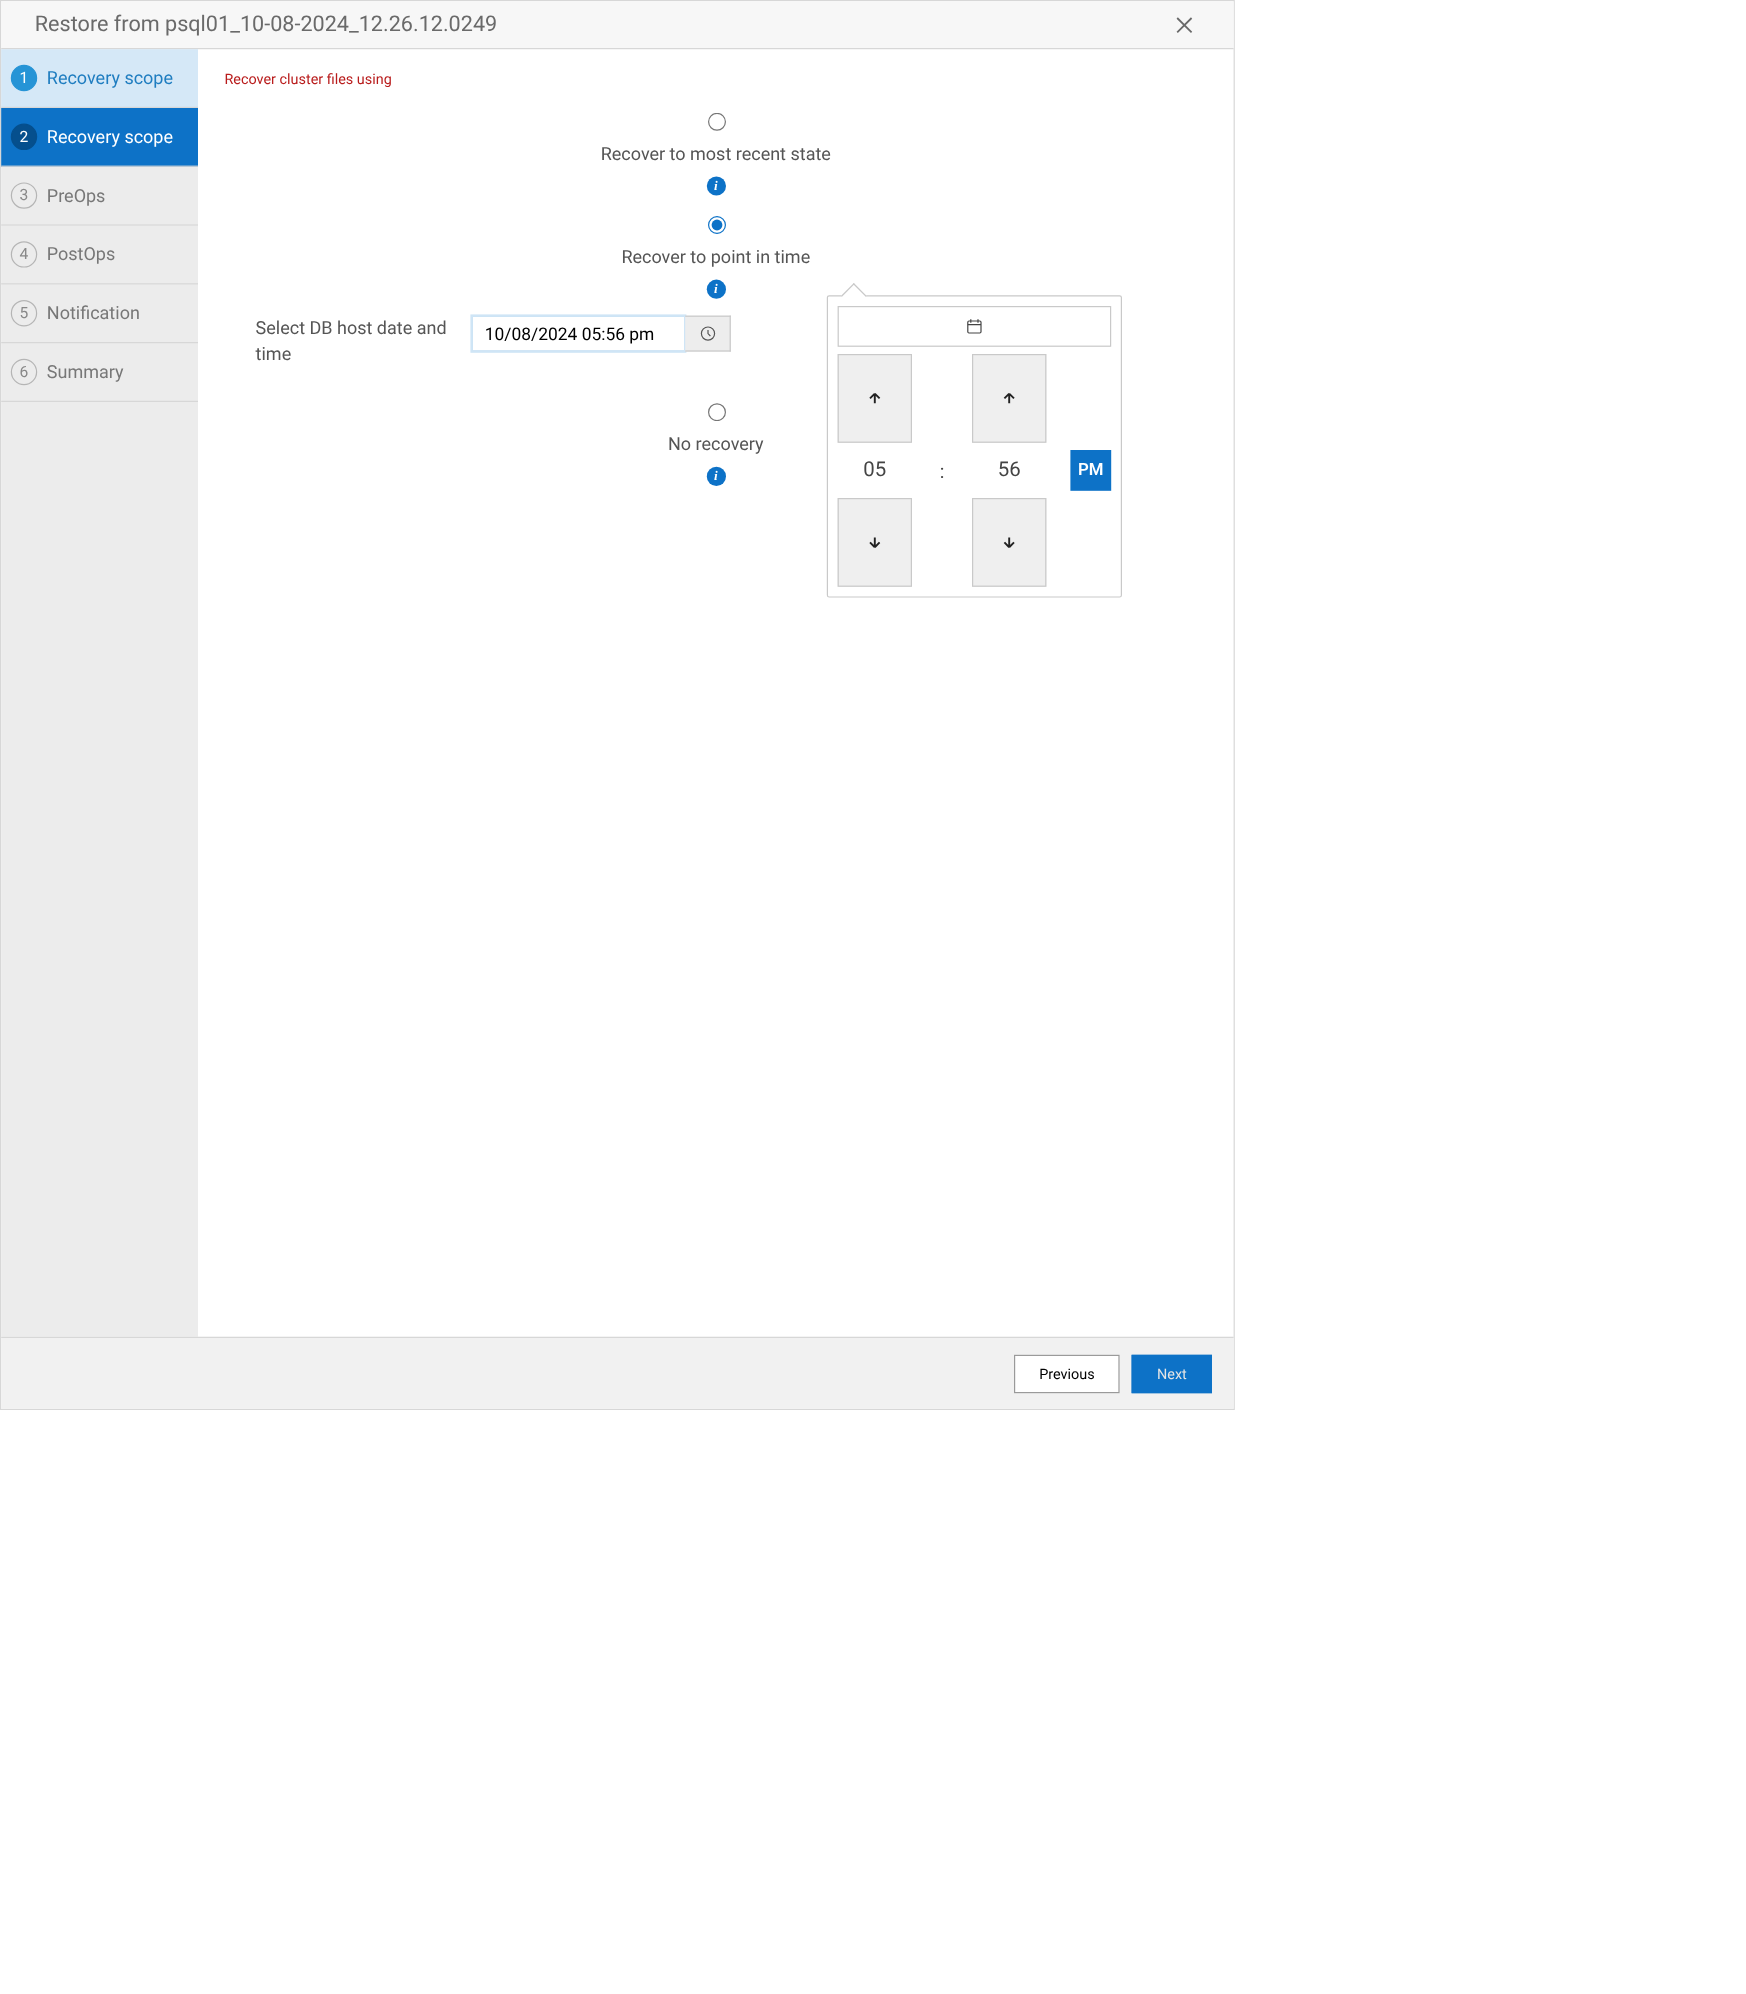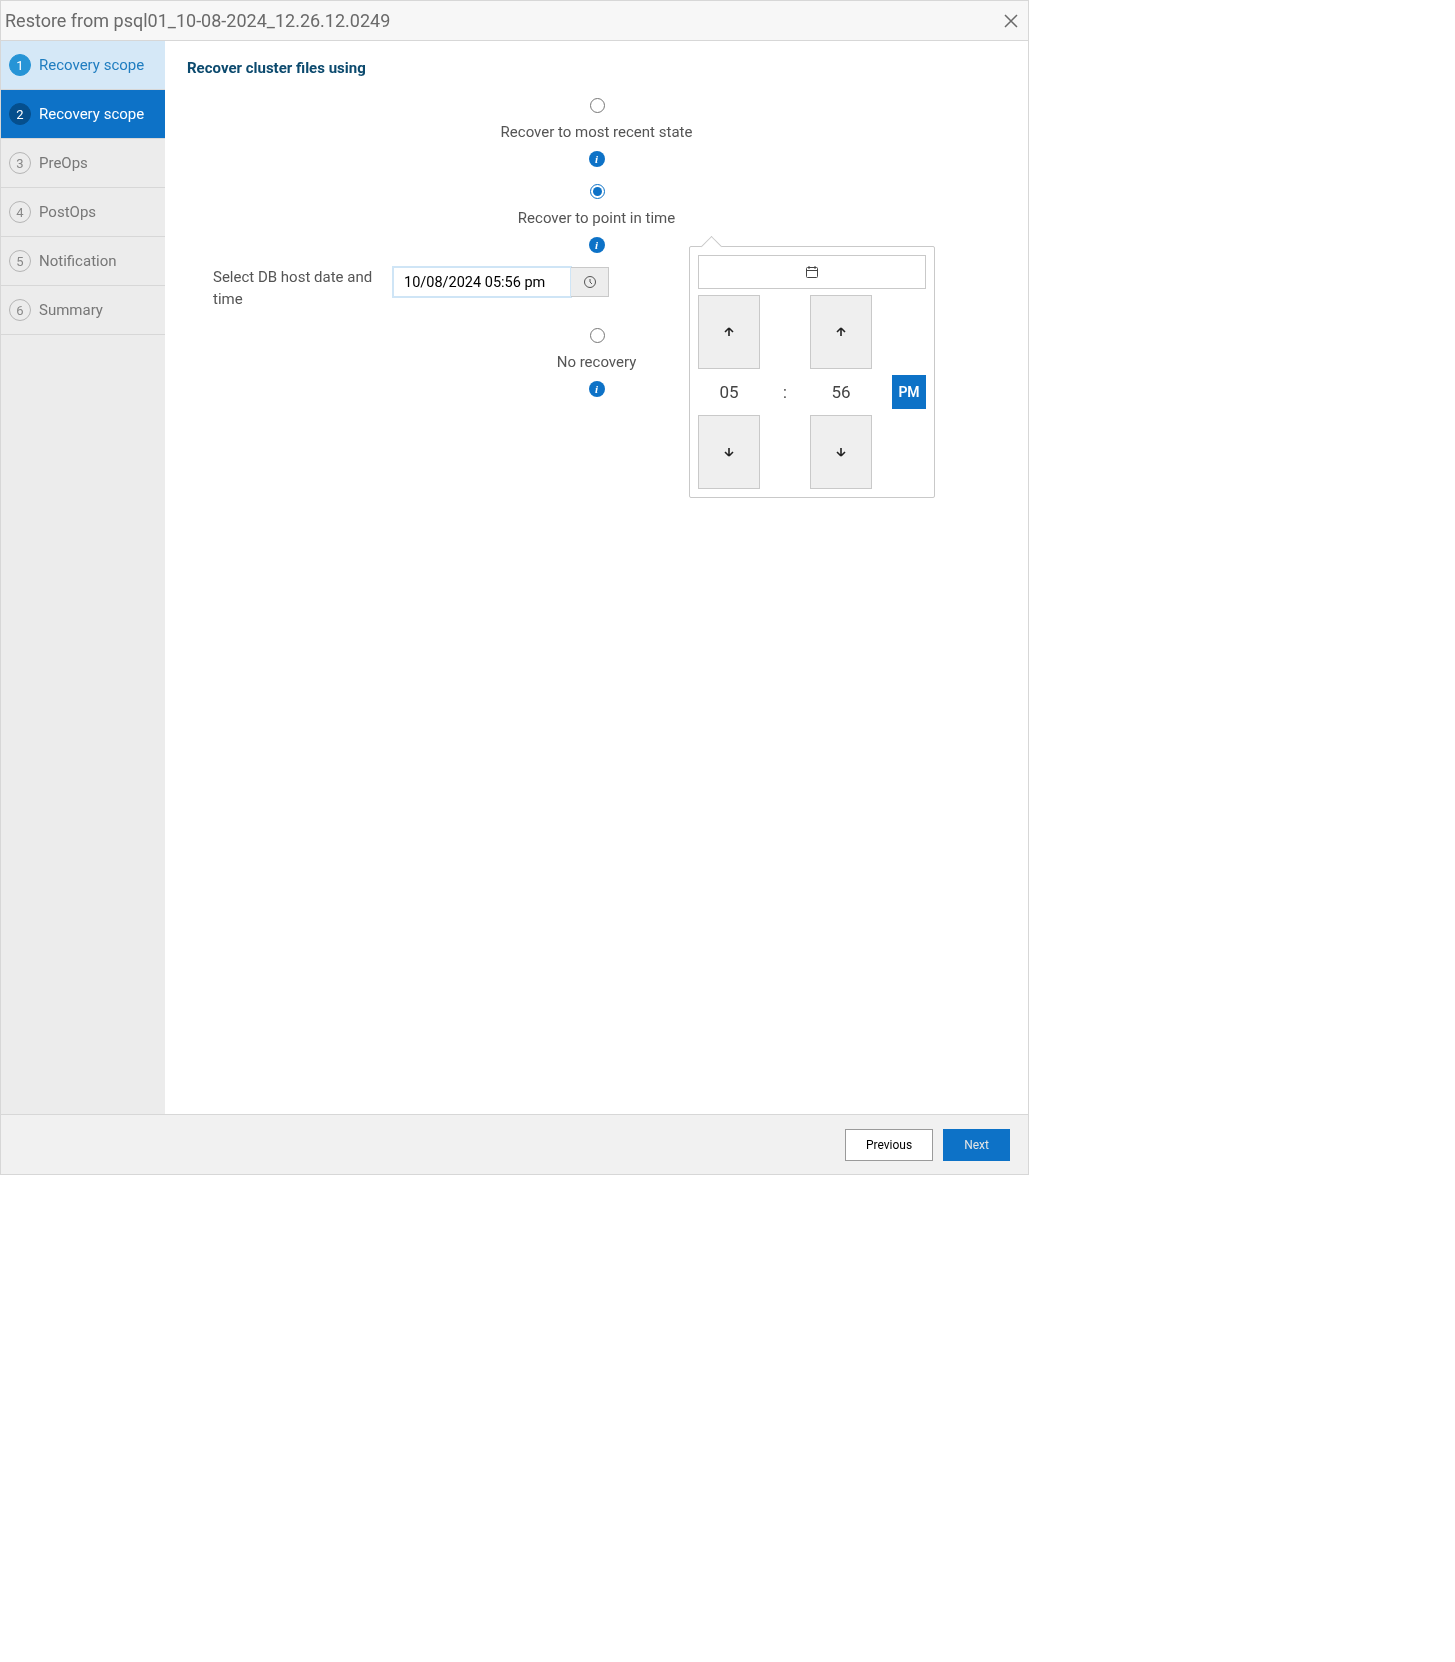--- a/index.html
+++ b/index.html
@@ -1,33 +1,33 @@
 <!DOCTYPE html>
 <html><head>
 <meta charset="utf-8">
 <style>
   * { box-sizing: border-box; font-family: -apple-system, "Segoe UI", Roboto, "Helvetica Neue", Arial, sans-serif; }
   body { margin:0; background:#fff; color:#454545; }
   .dialog { width:1029px; height:1175px; border:1px solid #d7d7d7; position:relative; background:#fff;}
-  .hdr { height:40px; border-bottom:1px solid #d7d7d7; background:#f7f7f7; display:flex; align-items:center; padding:0 4px; justify-content:space-between;}
+  .hdr { height:40px; border-bottom:1px solid #d7d7d7; background:#f7f7f7; display:flex; align-items:center; padding:0 28px; justify-content:space-between;}
   .hdr-title { font-size:18px; color:#6a6a6a; }
   .close { font-size:20px; color:#6a6a6a; cursor:pointer; background:none; border:none; line-height:1;}
   .body { display:flex; height:calc(100% - 40px - 60px); }
   .sidebar { width:164px; background:#ececec; }
   .step { height:49px; display:flex; align-items:center; padding-left:8px; gap:8px; border-bottom:1px solid #d7d7d7; font-size:15px;}
   .step .num { width:22px; height:22px; border:1px solid #b5b5b5; border-radius:50%; display:flex; align-items:center; justify-content:center; font-size:13px; color:#888;}
   .step .lbl { color:#777; }
   .step.done { background:#d5e8f7; }
   .step.done .num { background:#2694d6; border-color:#2694d6; color:#fff; }
   .step.done .lbl { color:#1f7dc0; }
   .step.active { background:#0d72c7; }
   .step.active .num { background:#054f8d; border-color:#054f8d; color:#fff; }
   .step.active .lbl { color:#fff; }
   .main { flex:1; padding:18px 22px; position:relative;}
-  h2.sect { font-size:15px; font-weight:700; color:#0c4a6e; margin:0 0 18px 0;}
+  h2.sect { font-size:12px; font-weight:400; color:#b91c1c; margin:0 0 18px 0;}
   .opt { display:flex; align-items:center; gap:10px; margin-bottom:14px; font-size:15px; color:#555;flex-direction:column;}
   .opt input[type=radio]{ width:15px; height:15px; accent-color:#0d72c7;}
   .info { width:16px; height:16px; border-radius:50%; background:#0d72c7; color:#fff; display:inline-flex; align-items:center; justify-content:center; font-size:11px; font-weight:bold; font-style:italic; font-family:Georgia,serif;}
   .sub { margin-left:26px; display:flex; align-items:flex-start; gap:20px;}
   .sub-lbl { font-size:15px; color:#555; width:160px; line-height:1.45;}
   .dt-wrap { display:flex;justify-content:center; }
   .dt-input { height:30px; width:178px; border:1px solid #b9d6ef; padding:0 10px; font-size:14.5px; outline:2px solid #cfe5f6; outline-offset:-1px;}
   .dt-btn { height:30px; width:38px; border:1px solid #c9c9c9; border-left:none; background:#ededed; display:flex; align-items:center; justify-content:center; cursor:pointer;}
   .picker { position:absolute; top:205px; left:524px; width:246px; border:1px solid #c9c9c9; background:#fff; padding:8px; border-radius:2px;}
   .picker:before { content:""; position:absolute; top:-8px; left:14px; width:14px; height:14px; background:#fff; border-left:1px solid #c9c9c9; border-top:1px solid #c9c9c9; transform:rotate(45deg);}
@@ -104,21 +104,21 @@
           <input class="dt-input" value="10/08/2024 05:56 pm" style="">
           <button class="dt-btn">
             <svg class="ic" viewBox="0 0 14 14">
                 <circle cx="7" cy="7" r="5.5" fill="none" stroke="#555" stroke-width="1"></circle>
                 <path d="M7 4 V7 L9 9" stroke="#555" stroke-width="1" fill="none"></path>
               </svg>
           </button>
         </div>
       </div>
 
-      <label class="opt" style="margin-top:14px">
+      <label class="opt" style="margin-top:26px">
         <input type="radio" name="rec" style="">
         <span>No recovery</span>
         <span class="info">i</span>
       </label>
 
       <div class="picker">
         <div class="cal-row">
           <svg class="ic" viewBox="0 0 14 14">
               <rect x="1.5" y="2.5" width="11" height="10" rx="1" fill="none" stroke="#444"></rect>
               <path d="M1.5 5.5 H12.5 M4 1 V4 M10 1 V4" stroke="#444" fill="none"></path>

